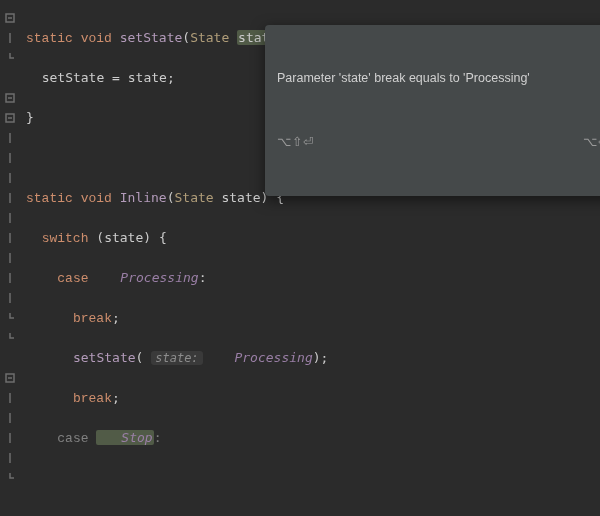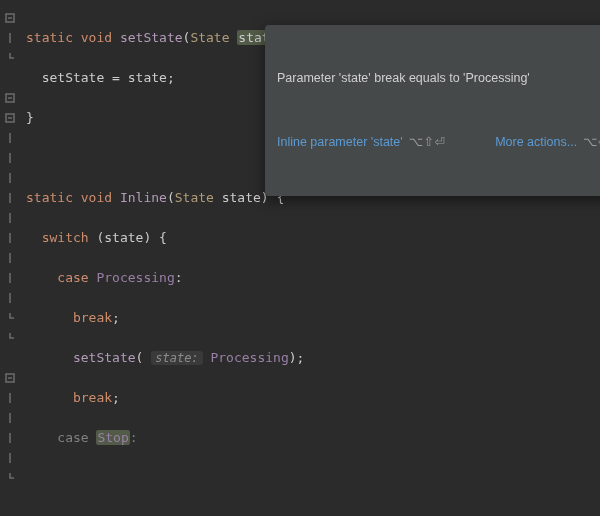--- a/index.html
+++ b/index.html
@@ -27,25 +27,25 @@
   
   .editor{display:flex;height:100%;}
   .gutter{width:20px;background:var(--bg);padding-top:8px;}
   .fold{height:20px;display:flex;align-items:center;justify-content:center;}
   .fold svg{width:10px;height:10px;display:block;}
   .fold-line path{stroke:var(--fold);stroke-width:1.5;fill:none;}
   
   .code{flex:1;padding:8px 0 0 6px;white-space:pre;line-height:20px;position:relative;}
   .line{height:20px;}
   
-  .kw{color:var(--kw);}
+  .kw{color:var(--kw);font-family:Liberation Mono, monospace;}
   .fn{color:var(--fn);}
   .type{color:var(--type);}
   .param{color:var(--param);}
-  .enum{color:var(--enum);}
+  .enum{color:var(--enum);font-style:italic;margin-left:24px;}
   .punc{color:var(--fg);}
   .dim{color:var(--fg-dim);}
   
   .hint{background:var(--hint-bg);color:var(--hint-fg);border-radius:3px;padding:0 4px;font-style:italic;font-size:12px;}
   .hl{background:var(--hl);border-radius:2px;padding:0 1px;}
   
   
   .popup{
     position:absolute; top:25px; left:245px;
     background:var(--popup-bg); color:var(--popup-fg);
@@ -213,22 +213,20 @@
 
 
 
     
     <div class="popup">
       <div class="popup-row1">
         <span>Parameter 'state' break equals to 'Processing'</span>
         <div class="more-dots"></div>
       </div>
       <div class="popup-row2">
-        <span class="popup-link">Inline parameter 'state'</span>
         <span class="shortcut">⌥⇧⏎</span>
         <span class="spacer"></span>
-        <span class="moreact">More actions...</span>
         <span class="shortcut">⌥⏎</span>
       </div>
     </div>
 
   </div>
 </div>
 
 </body></html>

